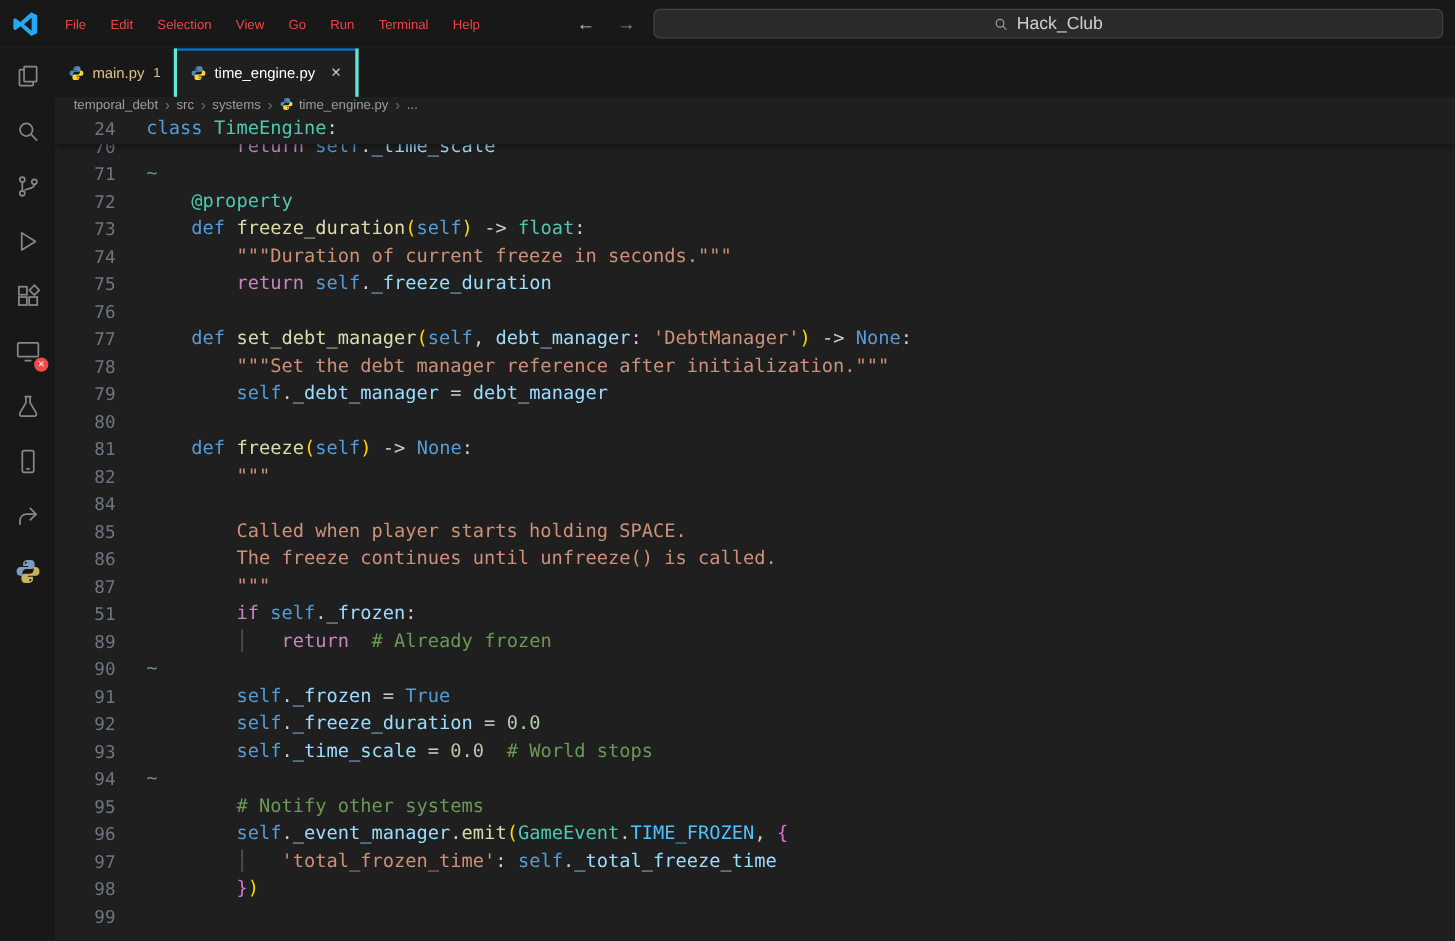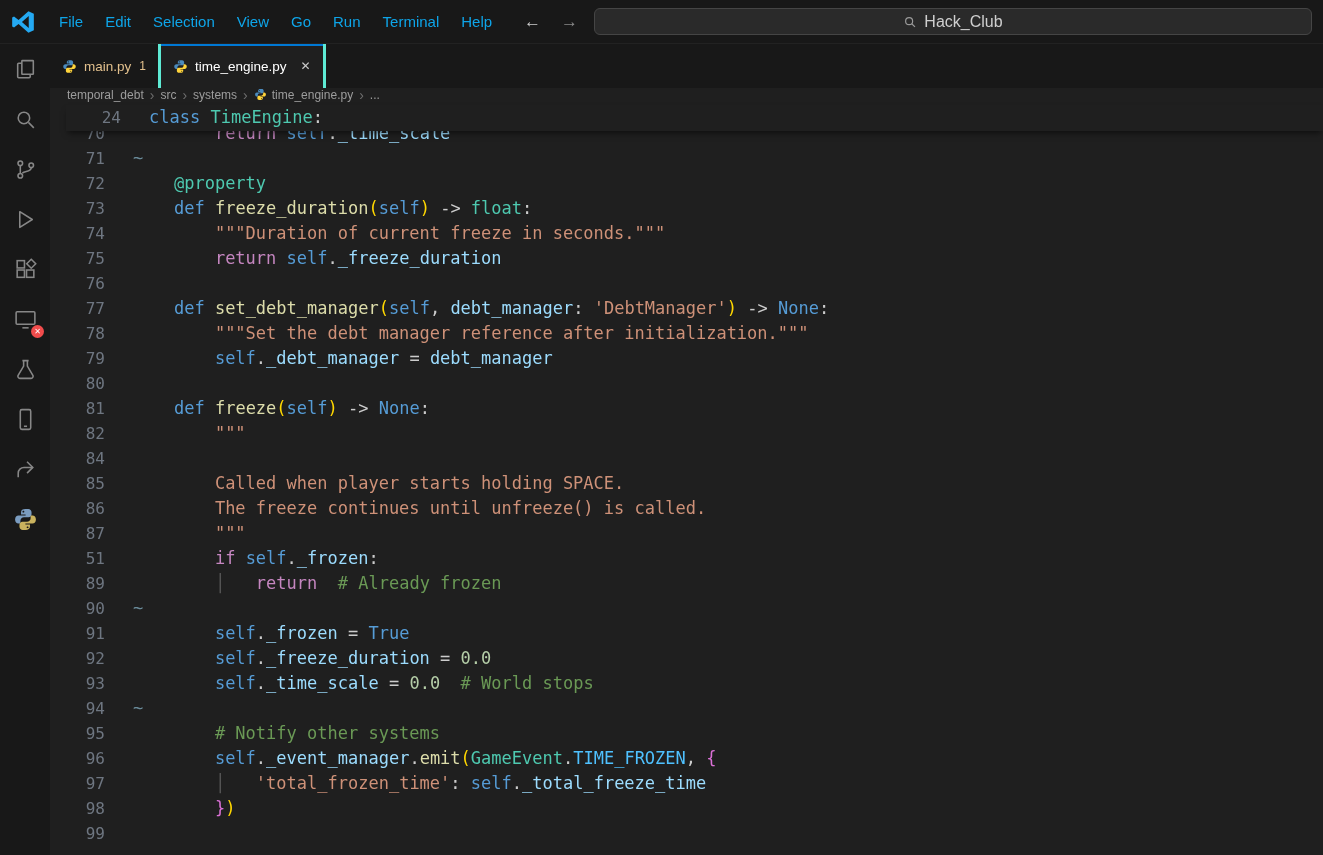--- a/index.html
+++ b/index.html
@@ -3,21 +3,21 @@
 <meta charset="utf-8">
 <style>
   *{margin:0;padding:0;box-sizing:border-box}
   html,body{width:1323px;height:855px;overflow:hidden}
   body{position:relative;background:#1f1f1f;font-family:"Liberation Sans",sans-serif;-webkit-font-smoothing:antialiased}
 
   
   .titlebar{position:absolute;top:0;left:0;width:1323px;height:44px;background:#181818;display:flex;align-items:center;border-bottom:1px solid #222}
   .vscode-logo{width:26px;height:26px;margin:0 12px 0 10px;flex:0 0 auto}
   .menu-bar{display:flex;height:44px;align-items:center}
-  .menu-item{padding:0 11px;font-size:15px;color:#0ea5e9;cursor:default}
+  .menu-item{padding:0 11px;font-size:12px;color:#ef4444;cursor:default}
   .flex-sp{flex:1}
   .nav-arrows{display:flex;gap:20px;margin-right:16px;font-size:17px}
   .nav-back{color:#cccccc}
   .nav-fwd{color:#8a8a8a}
   .search-box{width:718px;height:27px;margin-right:11px;background:#2a2a2a;border:1px solid #454545;border-radius:6px;display:flex;align-items:center;justify-content:center;gap:7px;color:#cfcfcf;font-size:16px}
   .search-box svg{width:14px;height:14px;display:block}
 
   
   .activity-bar{position:absolute;top:44px;left:0;width:50px;bottom:0;background:#181818;display:flex;flex-direction:column;align-items:center}
   .ab-icon{width:50px;height:50px;display:flex;align-items:center;justify-content:center;color:#878787;position:relative;cursor:pointer}
@@ -37,21 +37,21 @@
   .tab-close{color:#cccccc;font-size:12px;margin-left:7px}
 
   .breadcrumb{height:17px;display:flex;align-items:flex-start;padding-left:17px;gap:5px;font-size:12px;color:#9d9d9d}
   .bc-sep{color:#6e6e6e;font-size:14px;line-height:1;margin:0 1px}
   .bc-icon svg{width:13px;height:13px}
   .bc-item{cursor:pointer}
 
   
   .ln{flex:0 0 55px;text-align:right;font-family:"DejaVu Sans Mono","Liberation Mono",monospace;font-size:16px;line-height:25px;color:#6e7681;user-select:none}
   .code{margin-left:28px;white-space:pre;font-family:"DejaVu Sans Mono","Liberation Mono",monospace;font-size:17px;line-height:25px;color:#cccccc}
-  .sticky{position:absolute;top:61px;left:16px;right:0;height:26px;background:#1f1f1f;z-index:10;display:flex;box-shadow:0 4px 6px -2px rgba(0,0,0,0.55)}
+  .sticky{position:absolute;top:61px;left:0;right:0;height:26px;background:#1f1f1f;z-index:10;display:flex;box-shadow:0 4px 6px -2px rgba(0,0,0,0.55)}
   .code-lines{position:absolute;top:77px;left:0;right:0;bottom:0;z-index:1;overflow:hidden}
   .line{height:25px;display:flex}
 
   .t-kw{color:var(--kw,#569cd6)}
   .t-ctl{color:var(--ctl,#c586c0)}
   .t-fn{color:var(--fn,#dcdcaa)}
   .t-cls{color:var(--cls,#4ec9b0)}
   .t-var{color:var(--var,#9cdcfe)}
   .t-str{color:var(--str,#ce9178)}
   .t-com{color:var(--com,#6a9955)}

